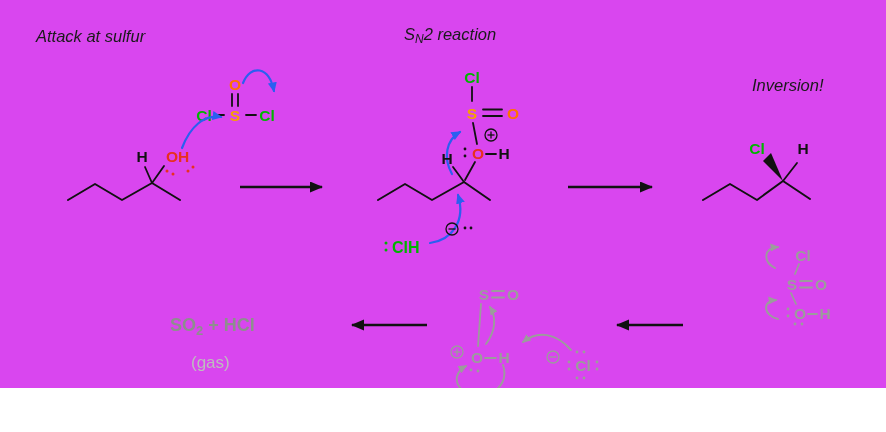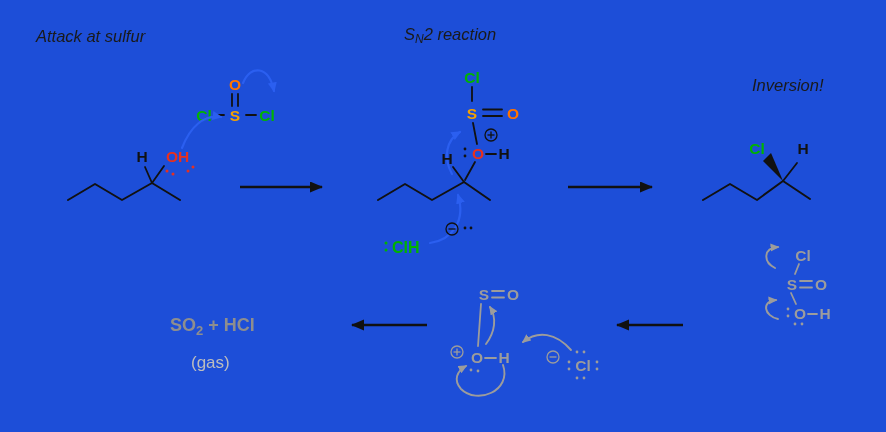--- a/index.html
+++ b/index.html
@@ -1,16 +1,16 @@
 <!DOCTYPE html>
 <html><head>
 <meta charset="utf-8">
 <style>
   html,body{margin:0;padding:0;background:#ffffff;}
-  #canvas{position:relative;width:886px;height:432px;background:#1d4ed8;
+  #canvas{position:relative;width:886px;height:388px;background:#d946ef;
           font-family:"Liberation Sans",sans-serif;overflow:hidden;}
   svg{position:absolute;left:0;top:0;display:block;}
   .heading{font-family:"Liberation Sans",sans-serif;font-style:italic;font-size:16.5px;fill:#1a1a1a;}
   .subn{font-size:12px;}
   .atom{font-family:"Liberation Sans",sans-serif;font-weight:bold;font-size:15.5px;}
   .mid{text-anchor:middle;}
   .cl{fill:#00b400;}
   .sx{fill:#f5a200;}
   .od{fill:#ff7300;}
   .ox{fill:#e8301e;}

